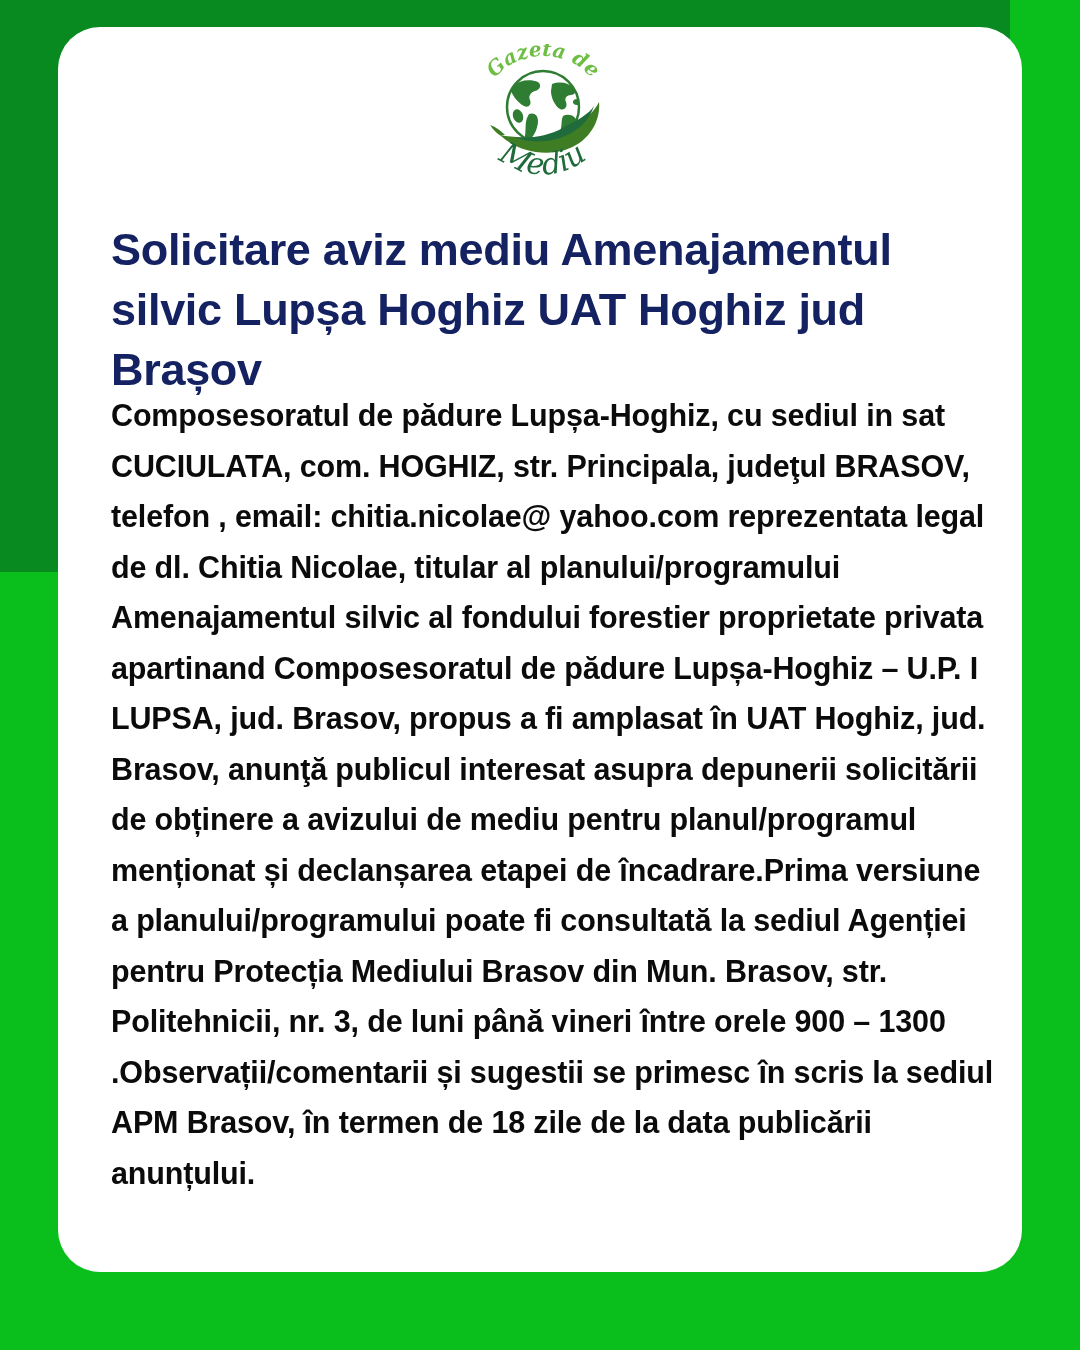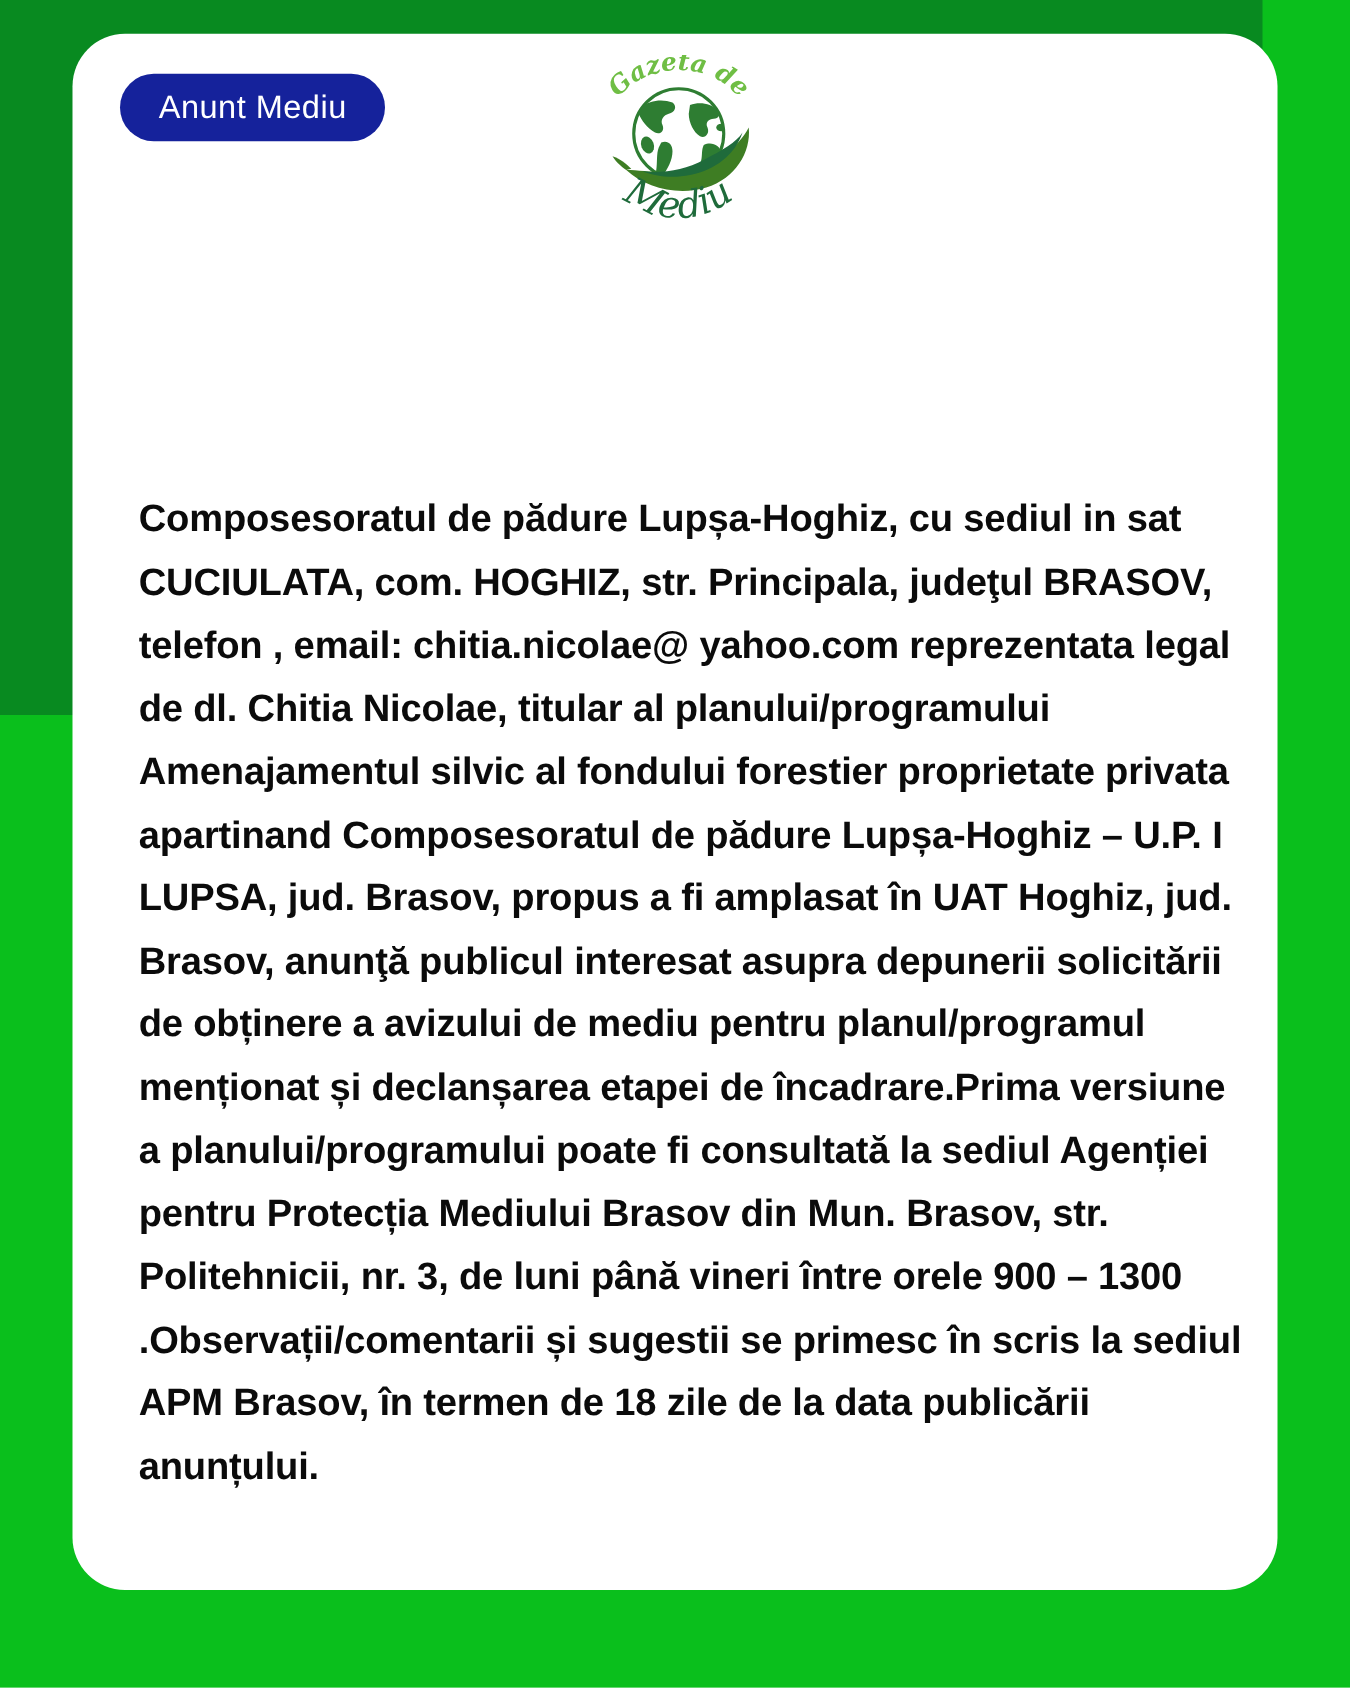--- a/index.html
+++ b/index.html
@@ -112,21 +112,20 @@
 <body>
 
 <div id="poster">
 
   <div class="bg-dark-block"></div>
 
   <div class="card">
 
     <div class="header-row">
 
-      <div class="badge">Anunt Mediu</div>
 
       <div class="logo">
         <svg viewBox="0 0 150 133" width="150" height="133" xmlns="http://www.w3.org/2000/svg">
           <defs>
             <path id="arcTop" d="M 17,62 A 58,50 0 0 1 133,62" fill="none"></path>
             <path id="arcBottom" d="M 14,86 A 62,54 0 0 0 136,86" fill="none"></path>
             <clipPath id="globeClip">
               <circle cx="75" cy="63" r="36"></circle>
             </clipPath>
           </defs>
@@ -167,17 +166,18 @@
             <textPath href="#arcTop" startOffset="50%" text-anchor="middle">Gazeta de</textPath>
           </text>
           <text font-family="'DejaVu Serif', serif" font-size="30" font-style="italic" fill="#1F6B3B">
             <textPath href="#arcBottom" startOffset="50%" text-anchor="middle">Mediu</textPath>
           </text>
         </svg>
       </div>
 
     </div>
 
+    <h1 class="title">Solicitare aviz mediu Amenajamentul silvic Lupșa Hoghiz UAT Hoghiz jud Brașov</h1>
 
     <div class="body-text">Composesoratul de pădure Lupșa-Hoghiz, cu sediul in sat CUCIULATA, com. HOGHIZ, str. Principala, judeţul BRASOV, telefon , email: chitia.nicolae@ yahoo.com reprezentata legal de dl. Chitia Nicolae, titular al planului/programului Amenajamentul silvic al fondului forestier proprietate privata apartinand Composesoratul de pădure Lupșa-Hoghiz – U.P. I LUPSA, jud. Brasov, propus a fi amplasat în UAT Hoghiz, jud. Brasov, anunţă publicul interesat asupra depunerii solicitării de obținere a avizului de mediu pentru planul/programul menționat și declanșarea etapei de încadrare.Prima versiune a planului/programului poate fi consultată la sediul Agenției pentru Protecția Mediului Brasov din Mun. Brasov, str. Politehnicii, nr. 3, de luni până vineri între orele 900 – 1300 .Observații/comentarii și sugestii se primesc în scris la sediul APM Brasov, în termen de 18 zile de la data publicării anunțului.</div>
 
   </div>
 </div>
 
 </body></html>

